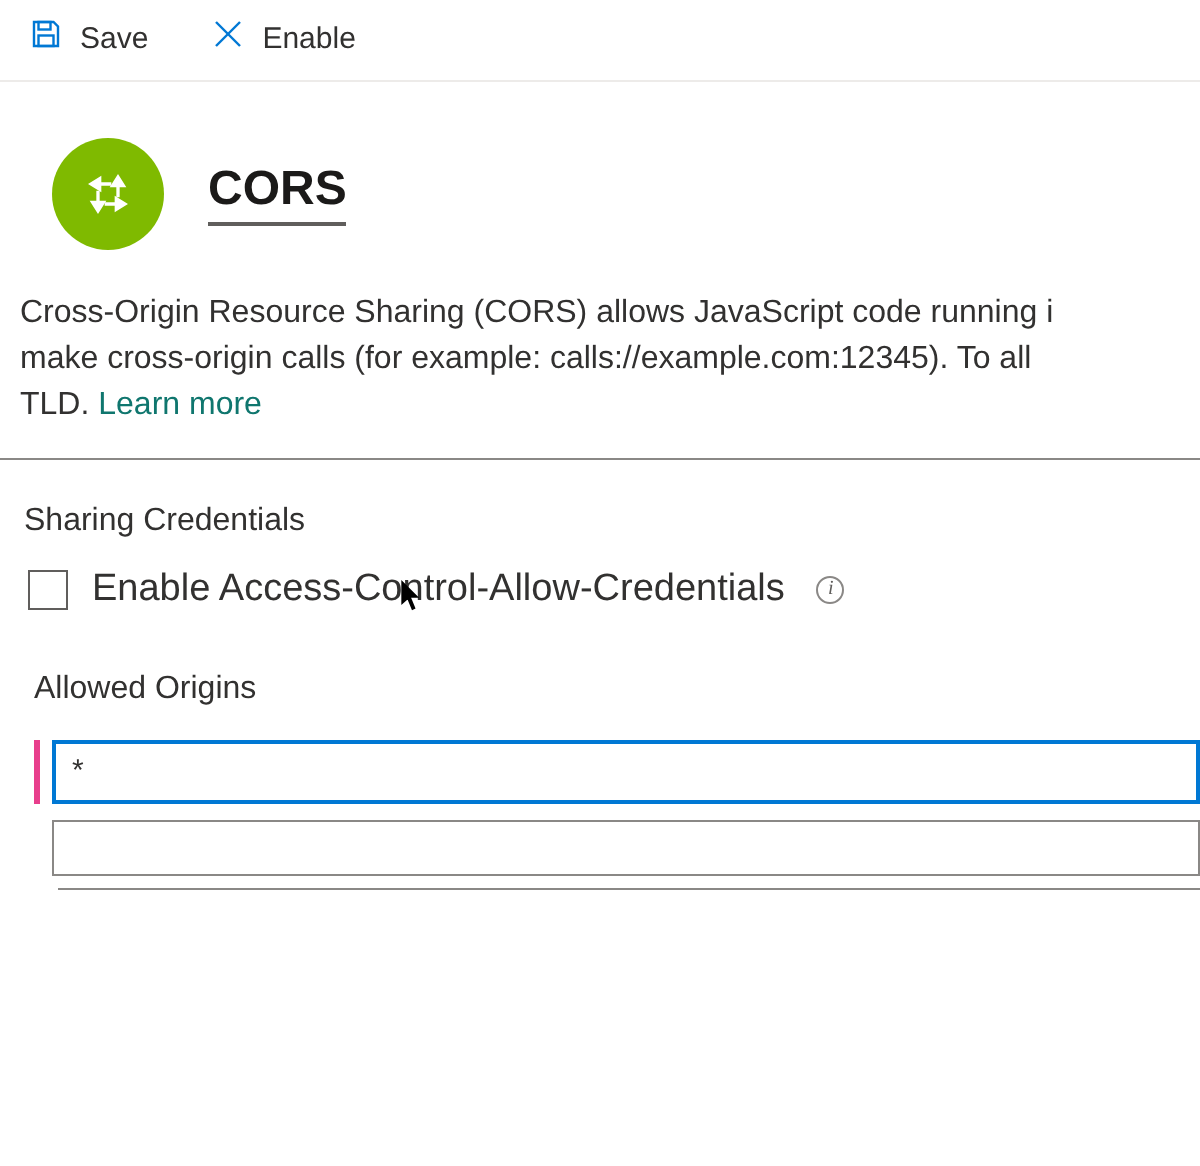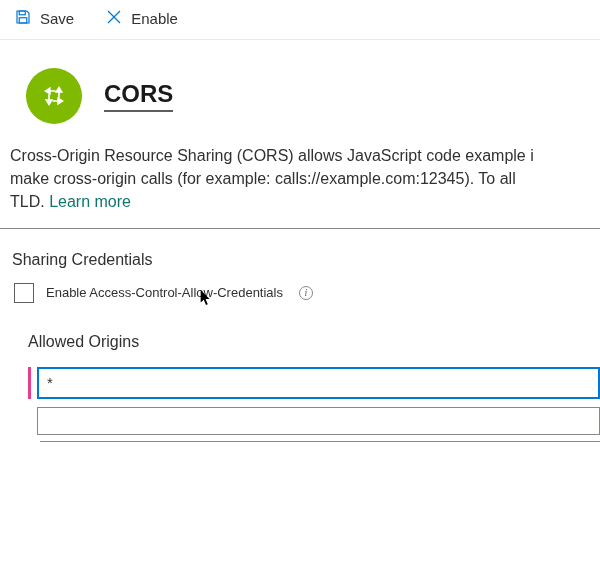--- a/index.html
+++ b/index.html
@@ -73,37 +73,37 @@
       padding: 0 0 30px 14px;
     }
     .cb-box {
       width: 20px;
       height: 20px;
       border: 1px solid #605e5c;
       background: #fff;
       cursor: pointer;
       flex-shrink: 0;
     }
-    .cb-label { font-size: 13px; color: #323130; }
+    .cb-label { font-size: 19px; color: #323130; }
     .info-icon {
       width: 14px;
       height: 14px;
       border: 1px solid #8a8886;
       border-radius: 50%;
       display: inline-flex;
       align-items: center;
       justify-content: center;
       font-size: 10px;
       color: #605e5c;
       font-style: italic;
       font-family: Georgia, serif;
       margin-left: 4px;
     }
     .origins {
-      padding: 0 0 0 28px;
+      padding: 0 0 0 17px;
     }
     .origins-label {
       font-size: 16px;
       margin-bottom: 16px;
     }
     .input-wrap {
       border-left: 3px solid #e83e8c;
       padding-left: 6px;
       margin-bottom: 8px;
     }
@@ -177,21 +177,21 @@
         <path d="M36 30 l-8 5 v-4 h-6 v-2 h6 v-4 z"></path>
         <path d="M18 36 l-5 -8 h4 v-6 h2 v6 h4 z"></path>
         <path d="M30 12 l5 8 h-4 v6 h-2 v-6 h-4 z"></path>
       </g>
     </svg>
   </div>
   <div class="page-title">CORS</div>
 </div>
 
 <div class="desc">
-  <span>Cross-Origin Resource Sharing (CORS) allows JavaScript code example i</span><br>
+  <span>Cross-Origin Resource Sharing (CORS) allows JavaScript code running i</span><br>
   <span>make cross-origin calls (for example: calls://example.com:12345). To all</span><br>
   <span>TLD. </span><a>Learn more</a>
 </div>
 
 <div class="section-label">Sharing Credentials</div>
 
 <div class="cb-row">
   <div class="cb-box"></div>
   <span class="cb-label">Enable Access-Control-Allow-Credentials</span>
   <span class="info-icon">i</span>

